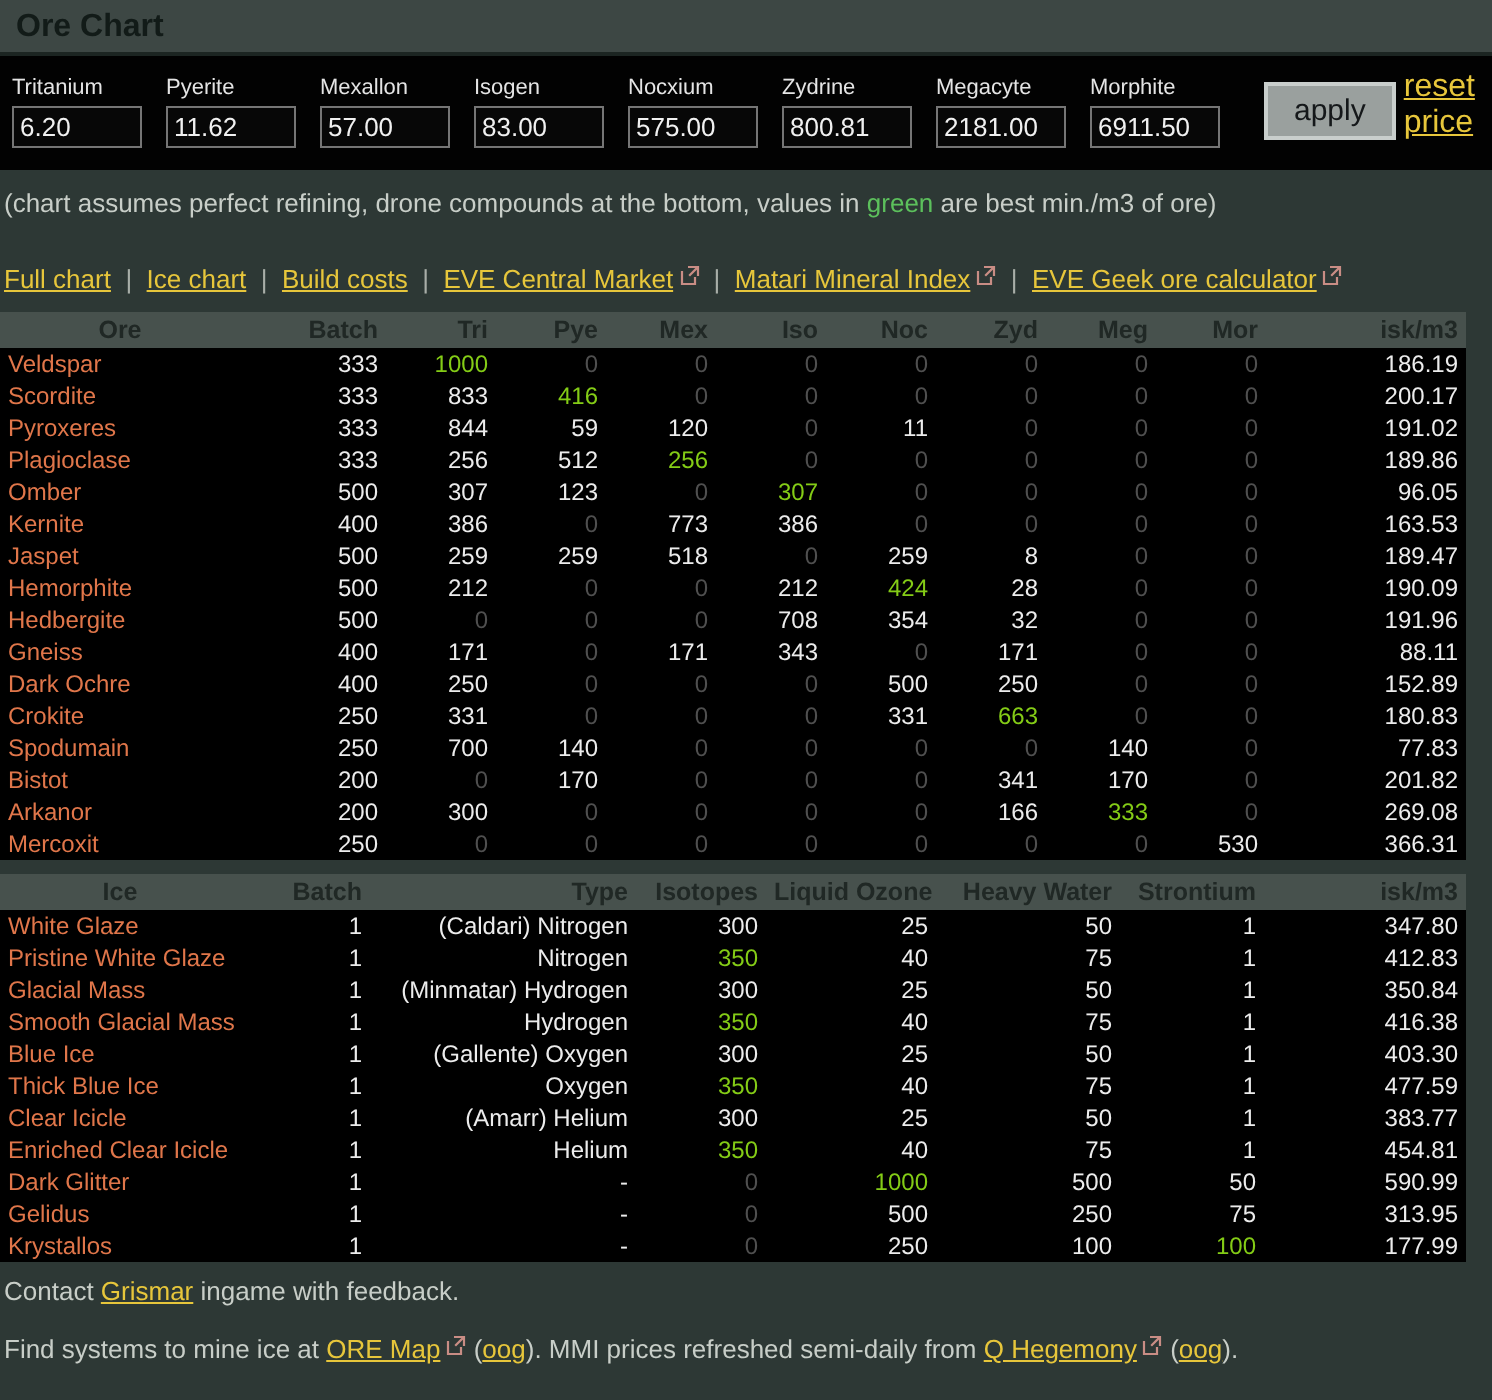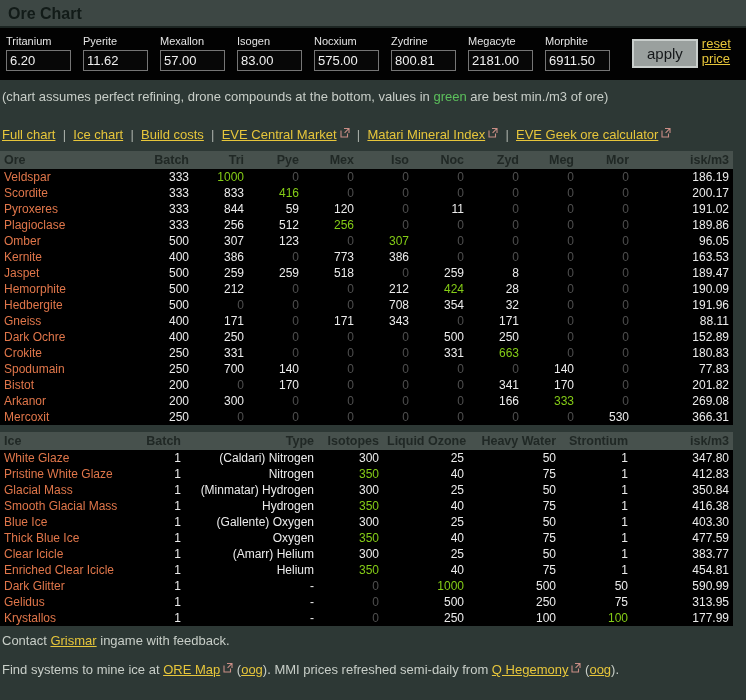--- a/index.html
+++ b/index.html
@@ -26,36 +26,36 @@
   .field input {
     width:65px; background:#070707; border:1px solid #757575;
     color:#f0f0f0; font-size:13px; padding:2px 3px; height:21px;
     font-family:"Liberation Sans", sans-serif;
   }
   .apply-btn {
     margin-left:10px; padding:4px 13px; font-size:15px;
     background:#9aa09e; color:#15181a; border:2px solid #c9cecc;
     font-family:"Liberation Sans", sans-serif; cursor:pointer;
   }
-  .reset-link { margin-left:4px; margin-bottom:5px; font-size:13px; }
+  .reset-link { margin-left:4px; margin-bottom:5px; font-size:16px; }
   a { color:#e7c63b; text-decoration:underline; cursor:pointer; }
   
   .note { margin:9px 0 0 2px; font-size:13px; color:#c8cec8; }
   .note .green-word { color:#5cc05c; }
   .nav { margin:22px 0 9px 2px; font-size:13px; }
   .nav .sep { color:#a8aea8; text-decoration:none; }
   .ext-icon { display:inline-block; margin-left:3px; vertical-align:1px; }
   
   table { border-collapse:collapse; table-layout:fixed; width:733px; font-size:12px; margin-bottom:7px; }
   th {
     background:#47514d; color:#202825; font-weight:bold;
     text-align:right; padding:2px 4px; font-size:12.5px; height:17px;
     white-space:nowrap; overflow:hidden;
   }
-  th.first { text-align:left; }
+  th.first { text-align:center; }
   td {
     background:#000; color:#ececec; text-align:right;
     padding:1px 4px; height:16px; white-space:nowrap; overflow:hidden;
   }
   td.name { color:#e0764a; text-align:left;margin-left:16px; }
   td.dim { color:#4f4f4f; }
   td.green { color:#84cc16; }
   
   .footer-line { margin:7px 14px 0 2px; font-size:13px; color:#c8cec8; }
   .footer-line.second { margin-top:13px; }

